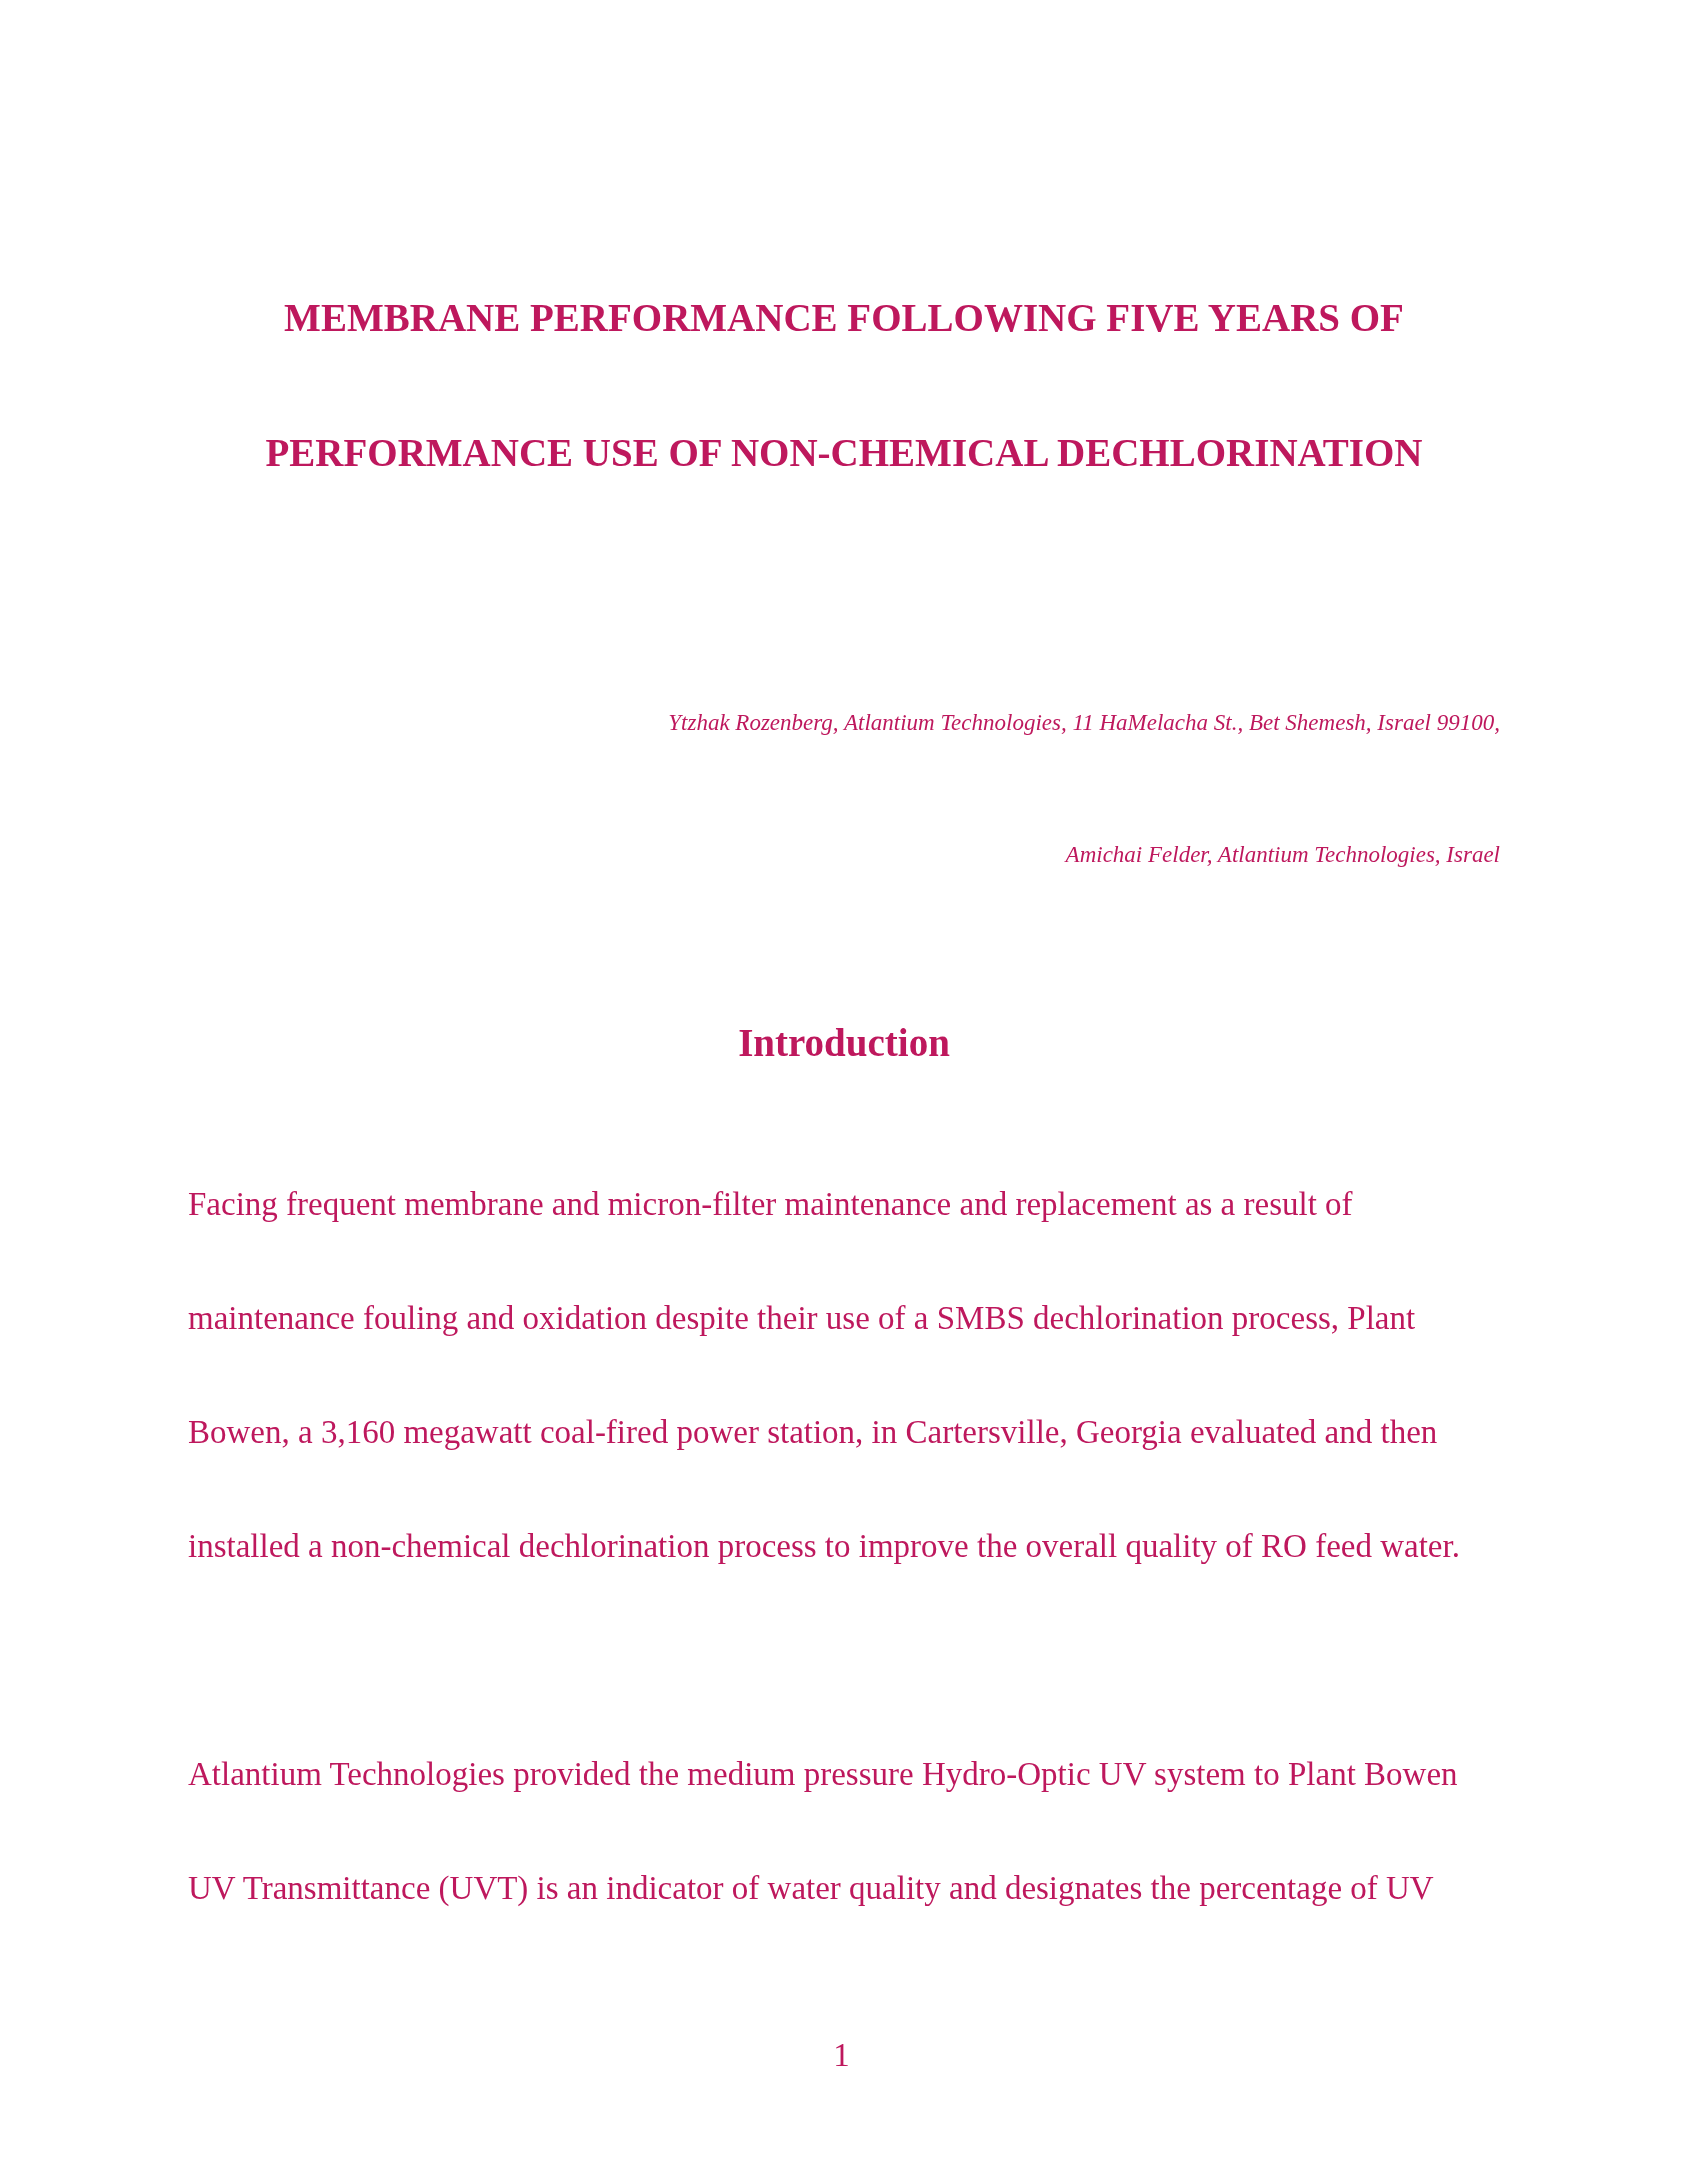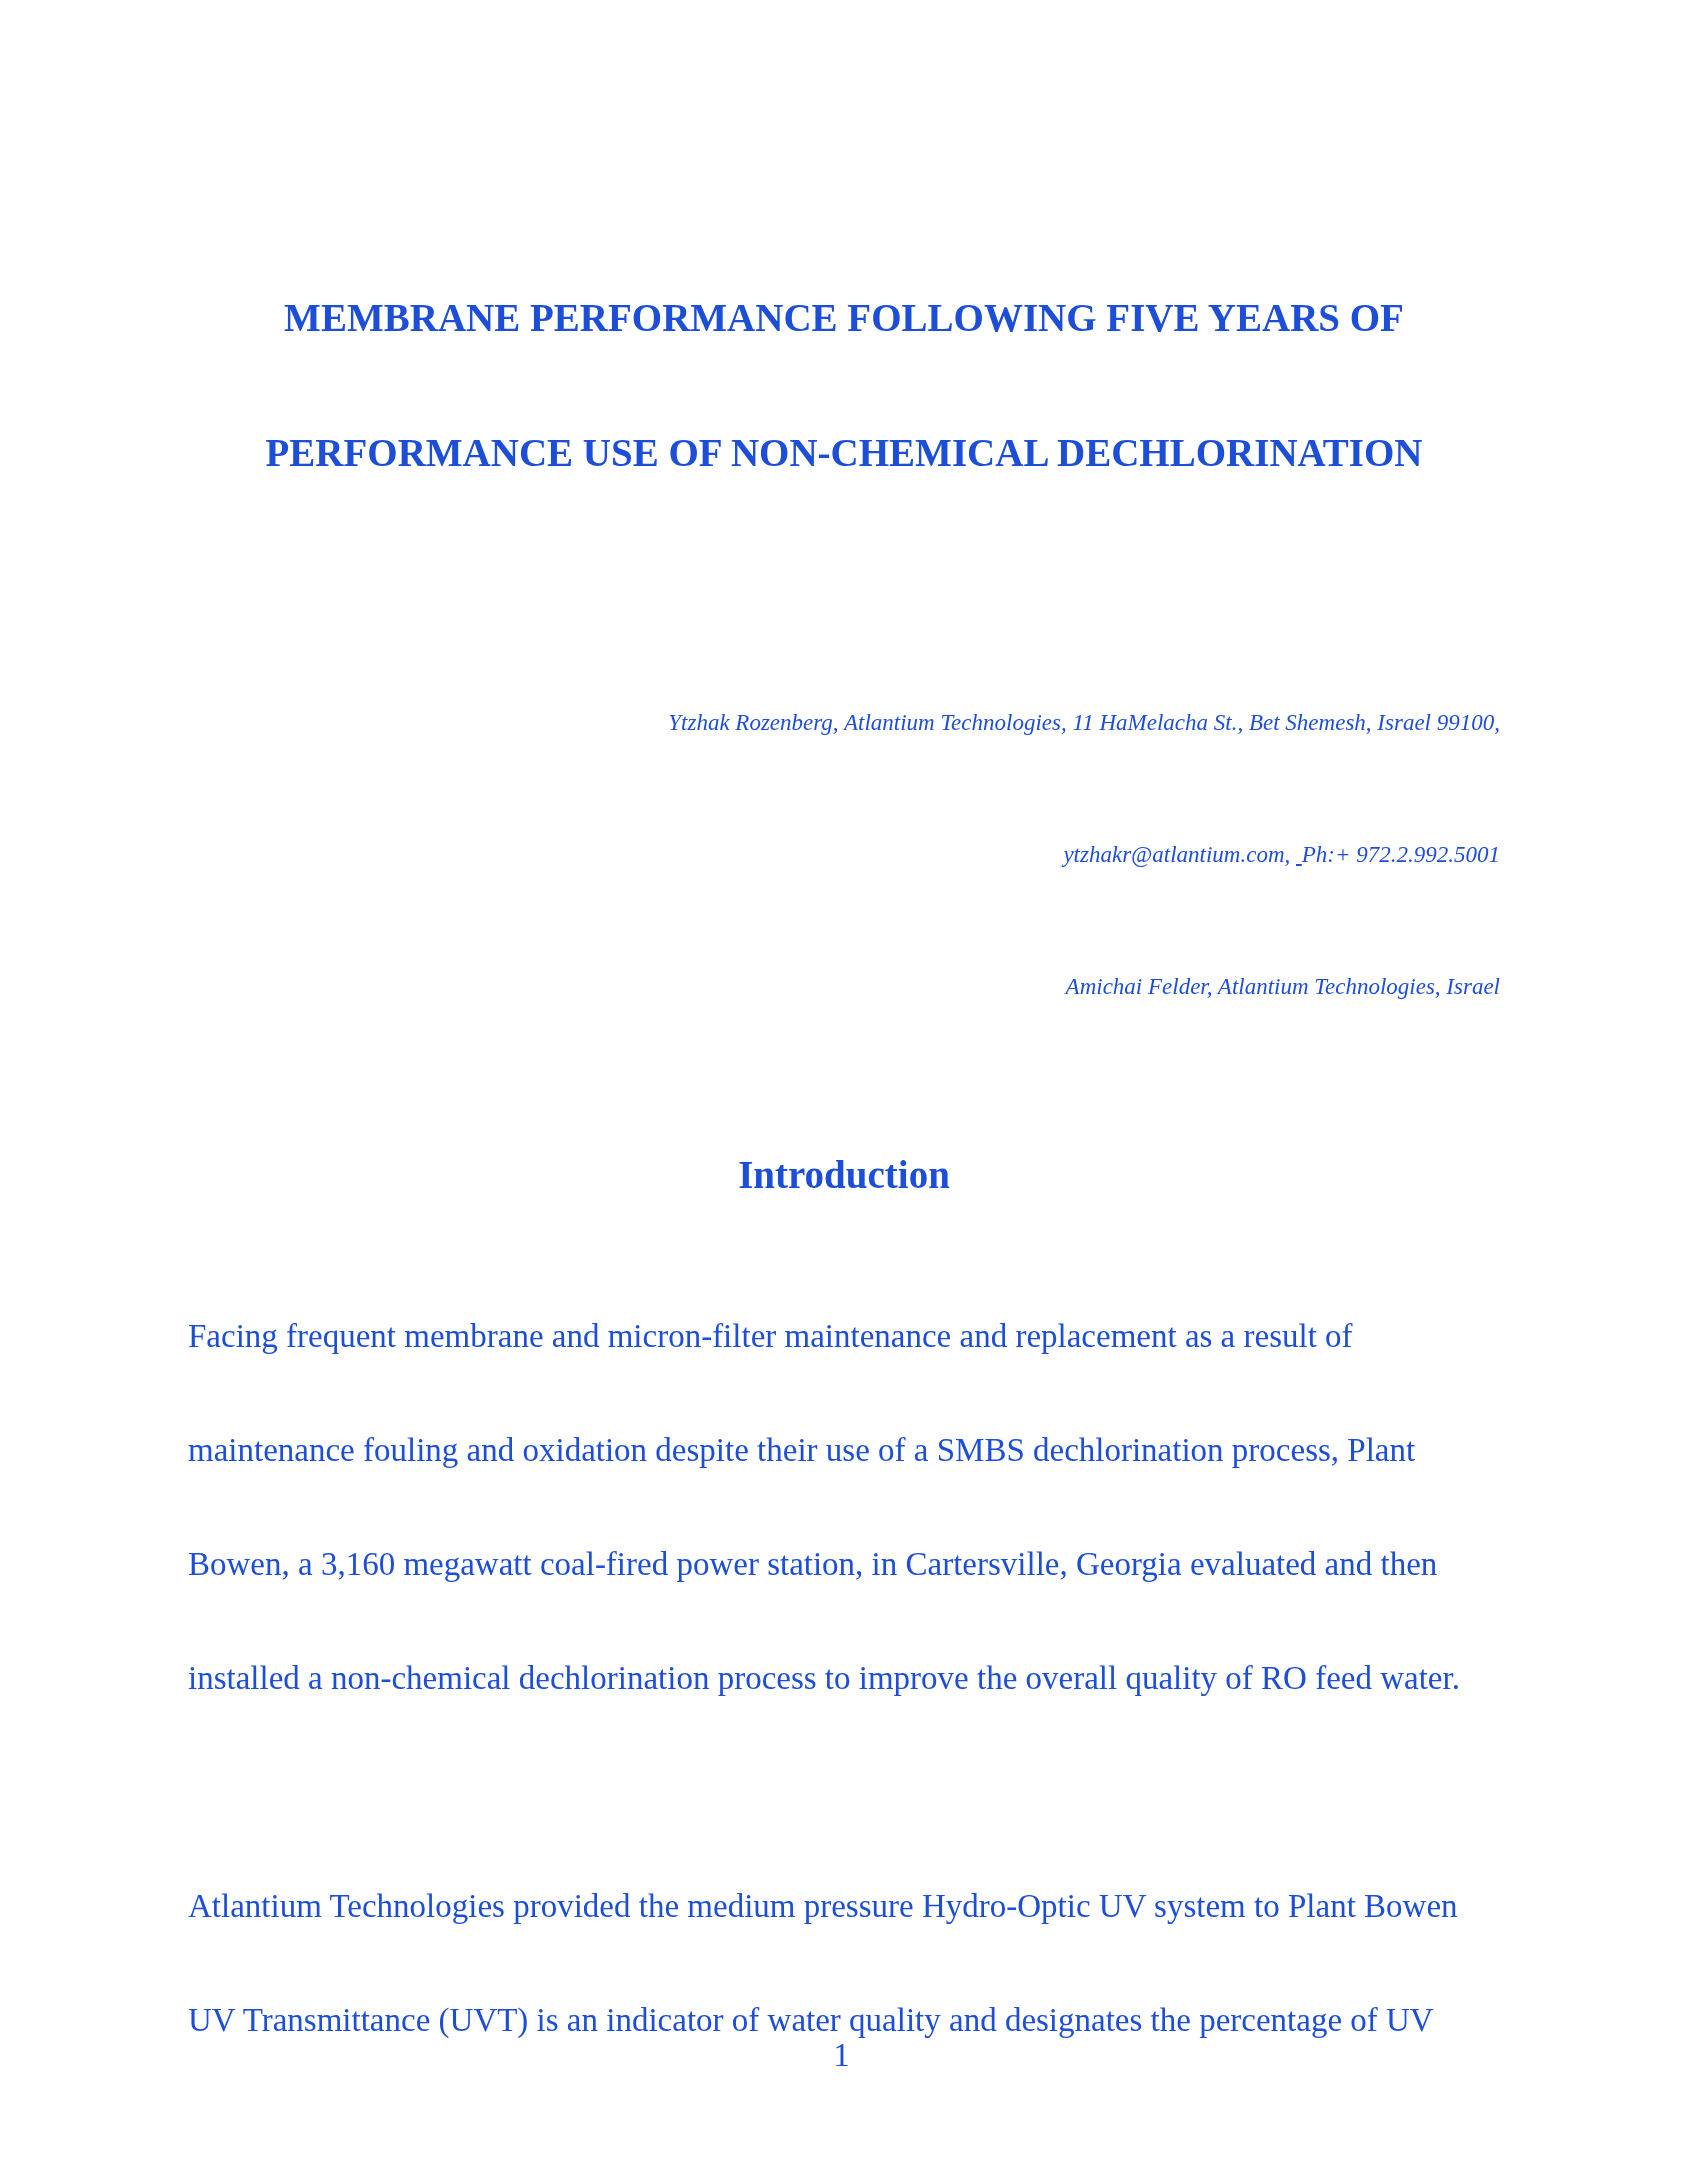--- a/index.html
+++ b/index.html
@@ -1,21 +1,21 @@
 <!DOCTYPE html>
 <html><head>
 <meta charset="utf-8">
 <style>
   html, body { margin: 0; padding: 0; background: #ffffff; }
   .page {
     position: relative;
     width: 1683px;
     height: 2178px;
     background: #ffffff;
-    color: #1d4ed8;
+    color: #be185d;
     font-family: "Liberation Serif", serif;
     box-sizing: border-box;
     padding: 205px 183px 0 188px;
     overflow: hidden;
   }
   .title {
     margin: 0;
     font-size: 39px;
     font-weight: bold;
     line-height: 45px;
@@ -68,21 +68,20 @@
 
 <div class="page">
 
   <h1 class="title">
     <div>MEMBRANE PERFORMANCE FOLLOWING FIVE YEARS OF</div>
     <div>PERFORMANCE USE OF NON-CHEMICAL DECHLORINATION</div>
   </h1>
 
   <div class="authors">
     <div>Ytzhak Rozenberg, Atlantium Technologies, 11 HaMelacha St., Bet Shemesh, Israel 99100,</div>
-    <div><span>ytzhakr@atlantium.com, </span><span class="uspace">&nbsp;</span><span>Ph:+ 972.2.992.5001</span></div>
     <div>Amichai Felder, Atlantium Technologies, Israel</div>
   </div>
 
   <h2 class="section-heading">Introduction</h2>
 
   <div class="para first-after-heading">
     <div class="ln">Facing frequent membrane and micron-filter maintenance and replacement as a result of</div>
     <div class="ln">maintenance fouling and oxidation despite their use of a SMBS dechlorination process, Plant</div>
     <div class="ln">Bowen, a 3,160 megawatt coal-fired power station, in Cartersville, Georgia evaluated and then</div>
     <div class="ln">installed a non-chemical dechlorination process to improve the overall quality of RO feed water.</div>

